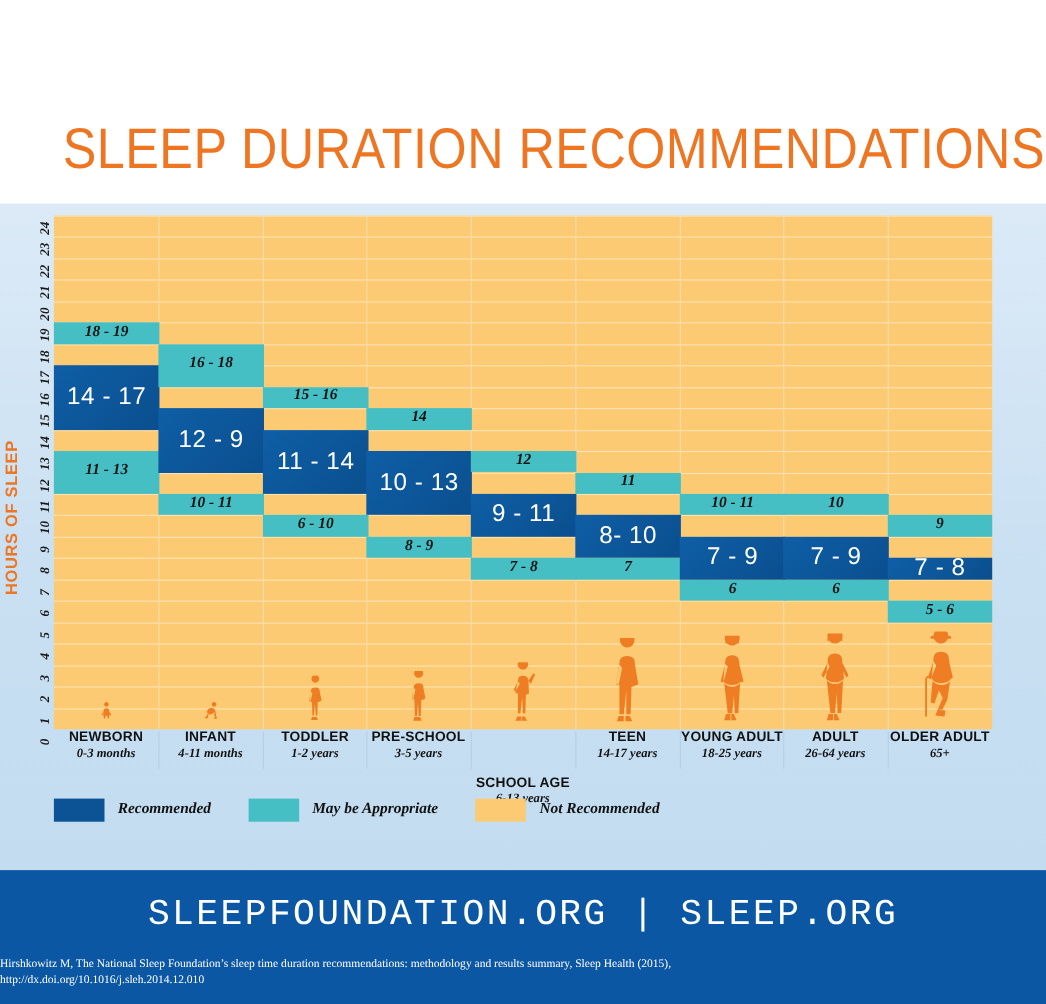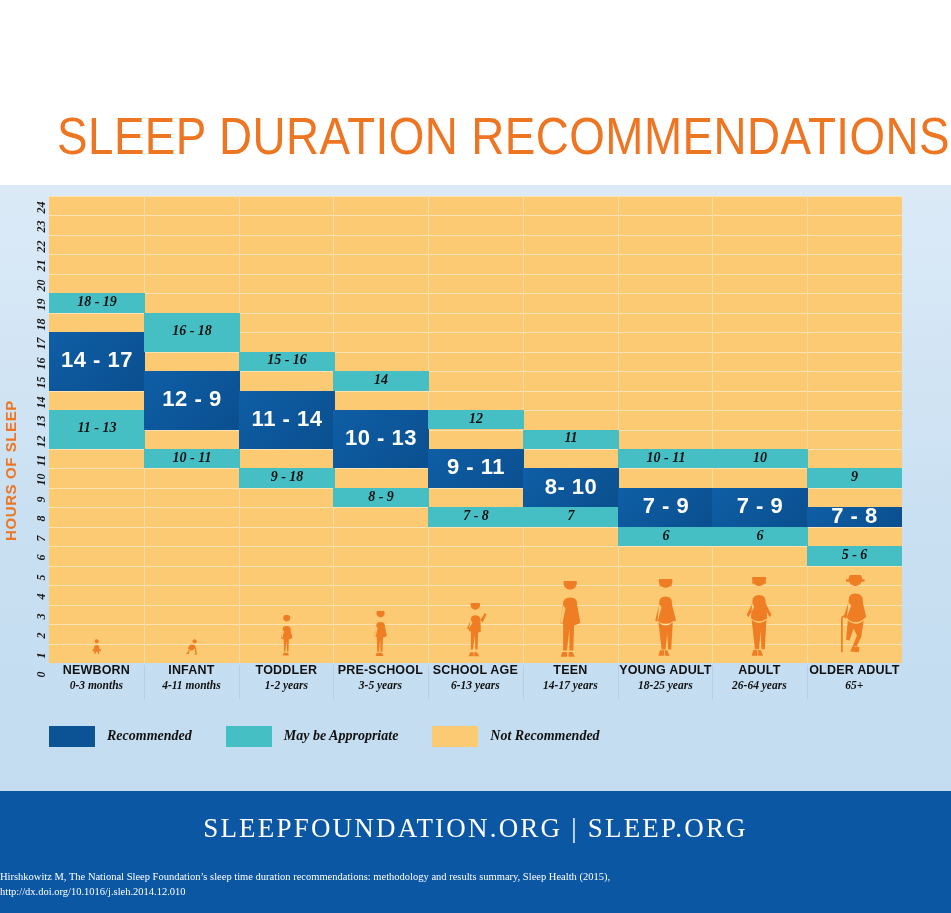--- a/index.html
+++ b/index.html
@@ -48,21 +48,21 @@
                white-space:nowrap;}
 
   
   .bar-maybe{position:absolute;background:#46bfc4;}
   .bar-rec{position:absolute;background:#0b5394;
            background:linear-gradient(135deg,#0f5ea6 0%,#0a4f8e 100%);}
   .lbl-maybe{position:absolute;width:100%;text-align:center;
              font-family:"Liberation Serif",serif;font-style:italic;font-weight:700;
              font-size:14px;color:#111;}
   .lbl-rec{position:absolute;width:100%;text-align:center;
-           font-size:22px;font-weight:700;color:#ffffff;letter-spacing:0.5px;}
+           font-size:22px;font-weight:400;color:#ffffff;letter-spacing:0.5px;}
 
   .person{position:absolute;bottom:0;}
 
   
   .xaxis{position:absolute;left:49px;top:478px;width:853px;height:38px;}
   .xcell{position:absolute;top:0;text-align:center;}
   .xcell .cat{font-size:12.5px;font-weight:700;color:#111;letter-spacing:0.2px;
               white-space:nowrap;}
   .xcell .age{font-family:"Liberation Serif",serif;font-style:italic;font-weight:700;
               font-size:11.5px;color:#111;margin-top:2px;white-space:nowrap;}
@@ -73,21 +73,21 @@
           align-items:center;}
   .lg-item{display:flex;align-items:center;margin-right:34px;}
   .sw{width:46px;height:21px;flex:none;}
   .lg-text{margin-left:12px;font-family:"Liberation Serif",serif;font-style:italic;
            font-weight:700;font-size:14px;color:#111;white-space:nowrap;}
 
   
   .footer{position:absolute;left:0;top:791px;width:951px;height:122px;
           background:#0b57a4;}
   .f-urls{position:absolute;left:0;top:22px;width:951px;text-align:center;
-          color:#ffffff;font-family:Liberation Serif, serif;font-size:27px;
+          color:#ffffff;font-family:Liberation Mono, monospace;font-size:33px;
           letter-spacing:2.2px;white-space:nowrap;}
   .f-cite{position:absolute;left:0;top:78px;width:951px;text-align:left;
           color:#ffffff;font-family:"Liberation Serif",serif;font-size:10.5px;
           line-height:15px;}
 </style>
 </head>
 <body>
 
 <div class="page">
 
@@ -179,21 +179,21 @@
         <div class="bar-rec" style="left: 95px; top: 175.125px; width: 96px; height: 58.375px;">
           <div class="lbl-rec" style="top: 15.1875px;">12 - 9</div>
         </div>
         <div class="person" style="left: 135.789px;"><svg viewBox="0 0 40 100" width="13.2" height="30">
             <path fill="#ef7d24" d="M30 48 a7 7 0 1 1 0.1 0 Z M8 66 q2-14 14-14 q10 0 12 10 l2 8 l-4 0 l-2-6 q-1 6-8 7 l-12 1 Z M9 66 l-2 14 l5 0 l1-12 Z M30 70 l3 12 l5 0 l-3-13 Z M6 78 q-4 2-5 5 l10 0 l0-5 Z M33 80 q-4 2-4 5 l10 0 l-1-5 Z"></path>
           </svg></div>
         <div class="bar-maybe" style="left: 190px; top: 155.667px; width: 96px; height: 19.4583px;">
           <div class="lbl-maybe" style="top: 0.729167px;">15 - 16</div>
         </div>
         <div class="bar-maybe" style="left: 190px; top: 272.417px; width: 96px; height: 19.4583px;">
-          <div class="lbl-maybe" style="top: 0.729167px;">9 - 18</div>
+          <div class="lbl-maybe" style="top: 0.729167px;">6 - 10</div>
         </div>
         <div class="bar-rec" style="left: 190px; top: 194.583px; width: 96px; height: 58.375px;">
           <div class="lbl-rec" style="top: 15.1875px;">11 - 14</div>
         </div>
         <div class="person" style="left: 227.709px;"><svg viewBox="0 0 40 100" width="19.36" height="44">
             <path fill="#ef7d24" d="M20 15 a8 8 0 1 1 0.1 0 Z M11 32 q0-7 9-7 q9 0 9 7 l1 22 l-5 1 l-1 28 l-3 0 l-2-24 l-2 24 l-3 0 l-1-28 l-5-1 Z M11 34 l-4 18 l3 1 l4-16 Z M29 34 l4 18 l-3 1 l-4-16 Z M13 86 l-2 6 l7 0 l0-6 Z M23 86 l2 6 l-7 0 l0-6 Z"></path>
           </svg></div>
         <div class="bar-maybe" style="left: 284px; top: 175.125px; width: 96px; height: 19.4583px;">
           <div class="lbl-maybe" style="top: 0.729167px;">14</div>
         </div>
@@ -281,21 +281,21 @@
         <div class="xcell" style="left: 190px; width: 94.7778px;">
           <div class="cat">TODDLER</div>
           <div class="age">1-2 years</div>
         </div>
         <div class="xdiv" style="left: 190px;"></div>
         <div class="xcell" style="left: 284px; width: 94.7778px;">
           <div class="cat">PRE-SCHOOL</div>
           <div class="age">3-5 years</div>
         </div>
         <div class="xdiv" style="left: 284px;"></div>
-        <div class="xcell" style="left: 379px; width: 94.7778px;">
+        <div class="xcell" style="left: 379px; width: 94.7778px; margin-top: 41px;">
           <div class="cat">SCHOOL AGE</div>
           <div class="age">6-13 years</div>
         </div>
         <div class="xdiv" style="left: 379px;"></div>
         <div class="xcell" style="left: 474px; width: 94.7778px;">
           <div class="cat">TEEN</div>
           <div class="age">14-17 years</div>
         </div>
         <div class="xdiv" style="left: 474px;"></div>
         <div class="xcell" style="left: 569px; width: 94.7778px;">

